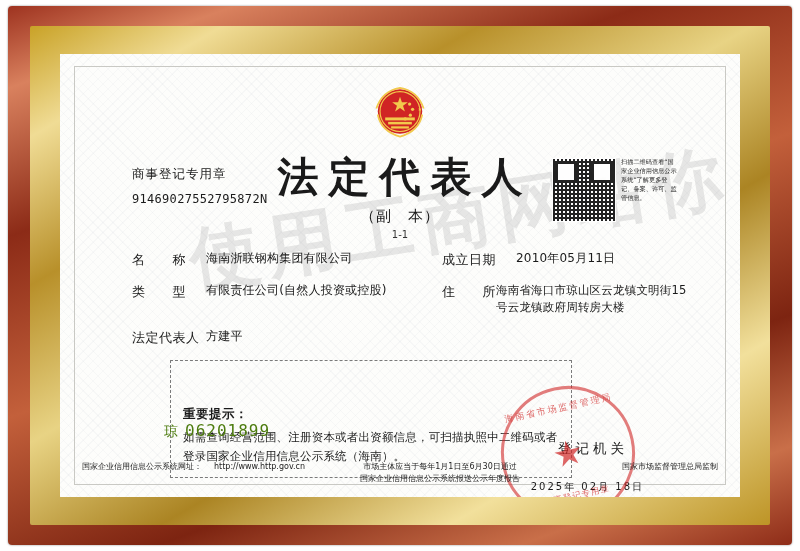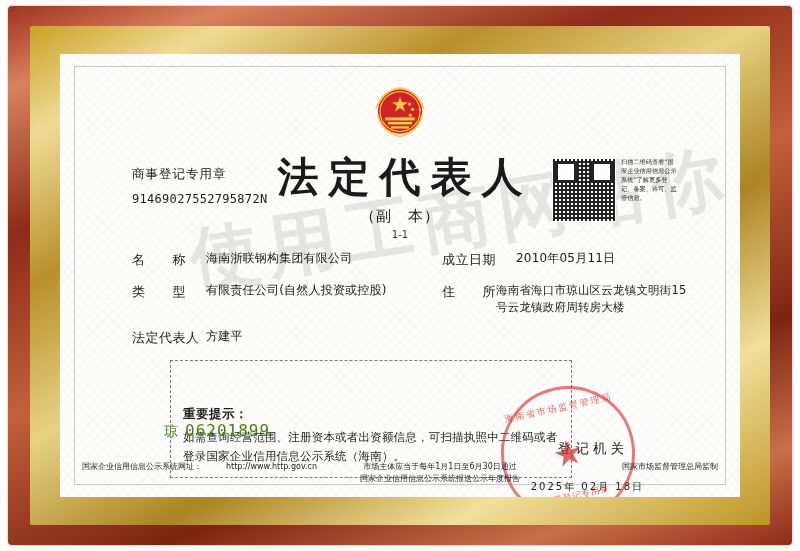--- a/index.html
+++ b/index.html
@@ -305,21 +305,21 @@
     left: 22px;
     right: 22px;
     bottom: 12px;
     display: flex;
     align-items: flex-start;
     justify-content: space-between;
     font-size: 8px;
     color: #222;
     line-height: 1.5;
   }
-  .footer .f-left { width: 270px; display: flex; gap: 24px; }
+  .footer .f-left { width: 270px; display: flex; gap: 12px; }
   .footer .f-mid { text-align: center; flex: 1; }
   .footer .f-right { width: 190px; text-align: right; padding-top: 0px; }
 
   
   .watermark {
     position: absolute;
     left: -10px;
     top: 118px;
     width: 820px;
     text-align: center;

